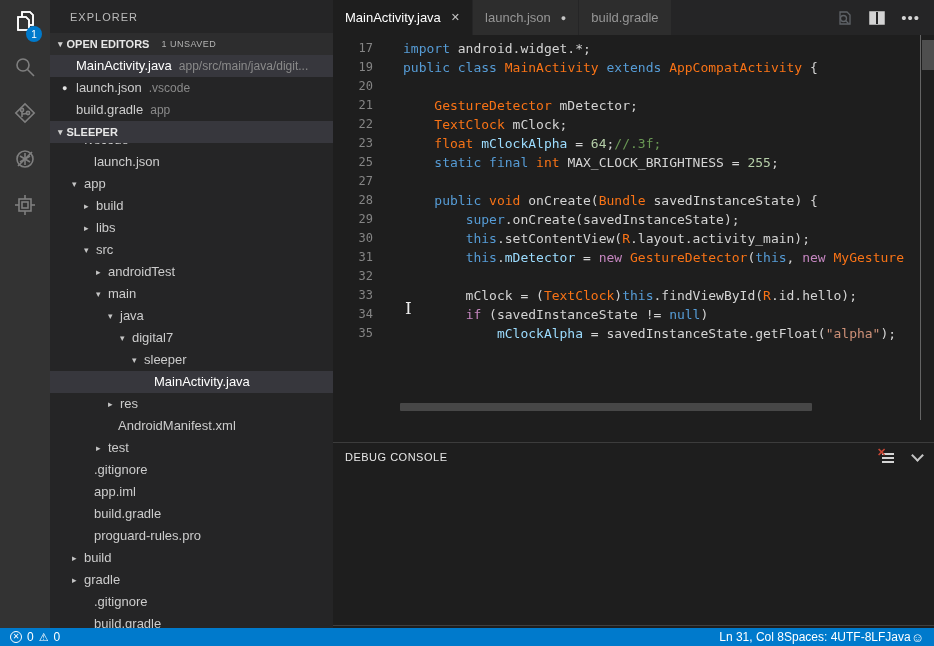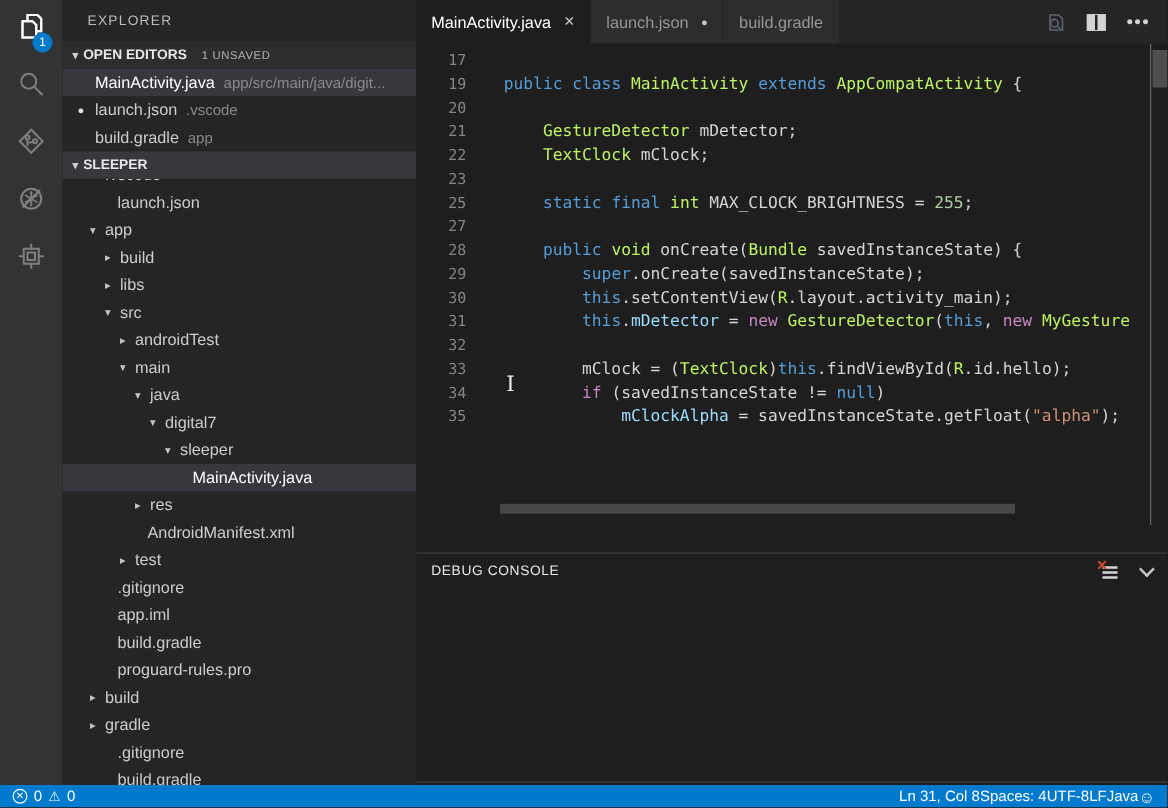--- a/index.html
+++ b/index.html
@@ -46,21 +46,21 @@
   .ea-icon { cursor:pointer; display:flex; align-items:center; }
   .ellipsis { color:#d4d4d4; font-size:15px; letter-spacing:1px; line-height:10px; }
 
   .editor { position:absolute; left:0; top:35px; width:601px; height:385px; background:#1e1e1e; overflow:hidden;
             font-family:"DejaVu Sans Mono","Liberation Mono",monospace; font-size:13px; }
   .code { padding-top:4px; }
   .line { display:flex; height:19px; line-height:19px; white-space:pre; }
   .ln { width:40px; text-align:right; color:#858585; flex:none; font-size:12px; }
   .lc { padding-left:30px; }
   .tk-kw   { color:#569cd6; }
-  .tk-type { color:#bef264; }
+  .tk-type { color:#f97316; }
   .tk-ctrl { color:#c586c0; }
   .tk-var  { color:#9cdcfe; }
   .tk-num  { color:#b5cea8; }
   .tk-str  { color:#ce9178; }
   .tk-cmt  { color:#6a9955; }
   .tk-plain{ color:#d4d4d4; }
   .vscroll { position:absolute; right:0; top:0; width:14px; height:385px; border-left:1px solid rgba(204,204,204,0.4); }
   .vthumb { position:absolute; left:1px; top:5px; width:13px; height:30px; background:#4e4e4e; }
   .hscroll { position:absolute; left:67px; bottom:9px; width:412px; height:8px; background:rgba(121,121,121,0.45); border-radius:1px; }
   .ibeam { position:absolute; left:405px; top:298px; color:#ececec; font-family:"DejaVu Serif",serif; font-size:17px; text-shadow:0 0 2px #1e1e1e; z-index:4; pointer-events:none; }
@@ -293,26 +293,26 @@
             <rect x="1" y="1" width="14" height="12" fill="#d4d4d4"></rect>
               <line x1="8" y1="1" x2="8" y2="13" stroke="#252526" stroke-width="2"></line>
           </svg>
         </span>
         <span class="ea-icon ellipsis">•••</span>
       </div>
     </div>
 
     <div class="editor">
       <div class="code" id="code">
-          <div class="line"><span class="ln">17</span></div>
+          <div class="line"><span class="ln">17</span><span class="lc"><span class="tk-kw">import</span><span class="tk-plain"> android.widget.*;</span></span></div>
           <div class="line"><span class="ln">19</span><span class="lc"><span class="tk-kw">public</span><span class="tk-plain"> </span><span class="tk-kw">class</span><span class="tk-plain"> </span><span class="tk-type">MainActivity</span><span class="tk-plain"> </span><span class="tk-kw">extends</span><span class="tk-plain"> </span><span class="tk-type">AppCompatActivity</span><span class="tk-plain"> {</span></span></div>
           <div class="line"><span class="ln">20</span><span class="lc"></span></div>
           <div class="line"><span class="ln">21</span><span class="lc"><span class="tk-plain">    </span><span class="tk-type">GestureDetector</span><span class="tk-plain"> mDetector;</span></span></div>
           <div class="line"><span class="ln">22</span><span class="lc"><span class="tk-plain">    </span><span class="tk-type">TextClock</span><span class="tk-plain"> mClock;</span></span></div>
-          <div class="line"><span class="ln">23</span></div>
+          <div class="line"><span class="ln">23</span><span class="lc"><span class="tk-plain">    </span><span class="tk-type">float</span><span class="tk-var"> mClockAlpha</span><span class="tk-plain"> = </span><span class="tk-num">64</span><span class="tk-plain">;</span><span class="tk-cmt">//.3f;</span></span></div>
           <div class="line"><span class="ln">25</span><span class="lc"><span class="tk-plain">    </span><span class="tk-kw">static</span><span class="tk-plain"> </span><span class="tk-kw">final</span><span class="tk-plain"> </span><span class="tk-type">int</span><span class="tk-plain"> MAX_CLOCK_BRIGHTNESS = </span><span class="tk-num">255</span><span class="tk-plain">;</span></span></div>
           <div class="line"><span class="ln">27</span></div>
           <div class="line"><span class="ln">28</span><span class="lc"><span class="tk-plain">    </span><span class="tk-kw">public</span><span class="tk-plain"> </span><span class="tk-type">void</span><span class="tk-plain"> onCreate(</span><span class="tk-type">Bundle</span><span class="tk-plain"> savedInstanceState) {</span></span></div>
           <div class="line"><span class="ln">29</span><span class="lc"><span class="tk-plain">        </span><span class="tk-kw">super</span><span class="tk-plain">.onCreate(savedInstanceState);</span></span></div>
           <div class="line"><span class="ln">30</span><span class="lc"><span class="tk-plain">        </span><span class="tk-kw">this</span><span class="tk-plain">.setContentView(</span><span class="tk-type">R</span><span class="tk-plain">.layout.activity_main);</span></span></div>
           <div class="line"><span class="ln">31</span><span class="lc"><span class="tk-plain">        </span><span class="tk-kw">this</span><span class="tk-plain">.</span><span class="tk-var">mDetector</span><span class="tk-plain"> = </span><span class="tk-ctrl">new</span><span class="tk-plain"> </span><span class="tk-type">GestureDetector</span><span class="tk-plain">(</span><span class="tk-kw">this</span><span class="tk-plain">, </span><span class="tk-ctrl">new</span><span class="tk-plain"> </span><span class="tk-type">MyGesture</span></span></div>
           <div class="line"><span class="ln">32</span><span class="lc"></span></div>
           <div class="line"><span class="ln">33</span><span class="lc"><span class="tk-plain">        mClock = (</span><span class="tk-type">TextClock</span><span class="tk-plain">)</span><span class="tk-kw">this</span><span class="tk-plain">.findViewById(</span><span class="tk-type">R</span><span class="tk-plain">.id.hello);</span></span></div>
           <div class="line"><span class="ln">34</span><span class="lc"><span class="tk-plain">        </span><span class="tk-ctrl">if</span><span class="tk-plain"> (savedInstanceState != </span><span class="tk-kw">null</span><span class="tk-plain">)</span></span></div>
           <div class="line"><span class="ln">35</span><span class="lc"><span class="tk-plain">            </span><span class="tk-var">mClockAlpha</span><span class="tk-plain"> = savedInstanceState.getFloat(</span><span class="tk-str">"alpha"</span><span class="tk-plain">);</span></span></div>

